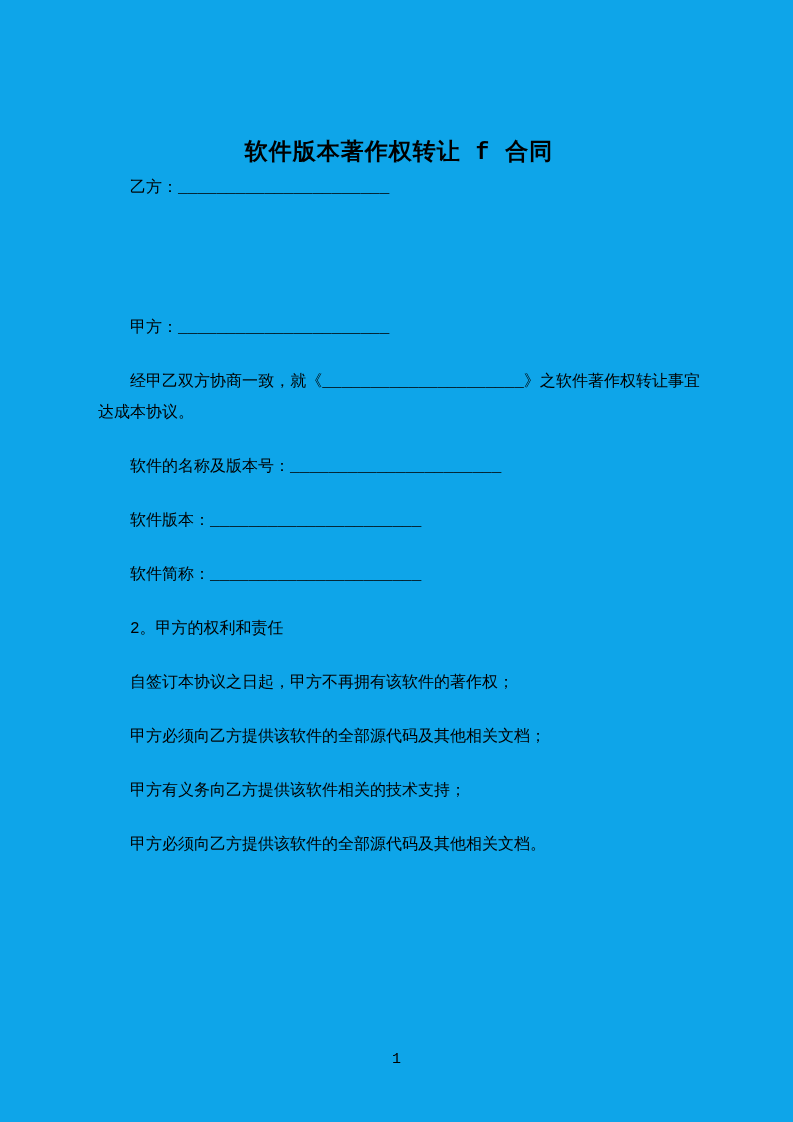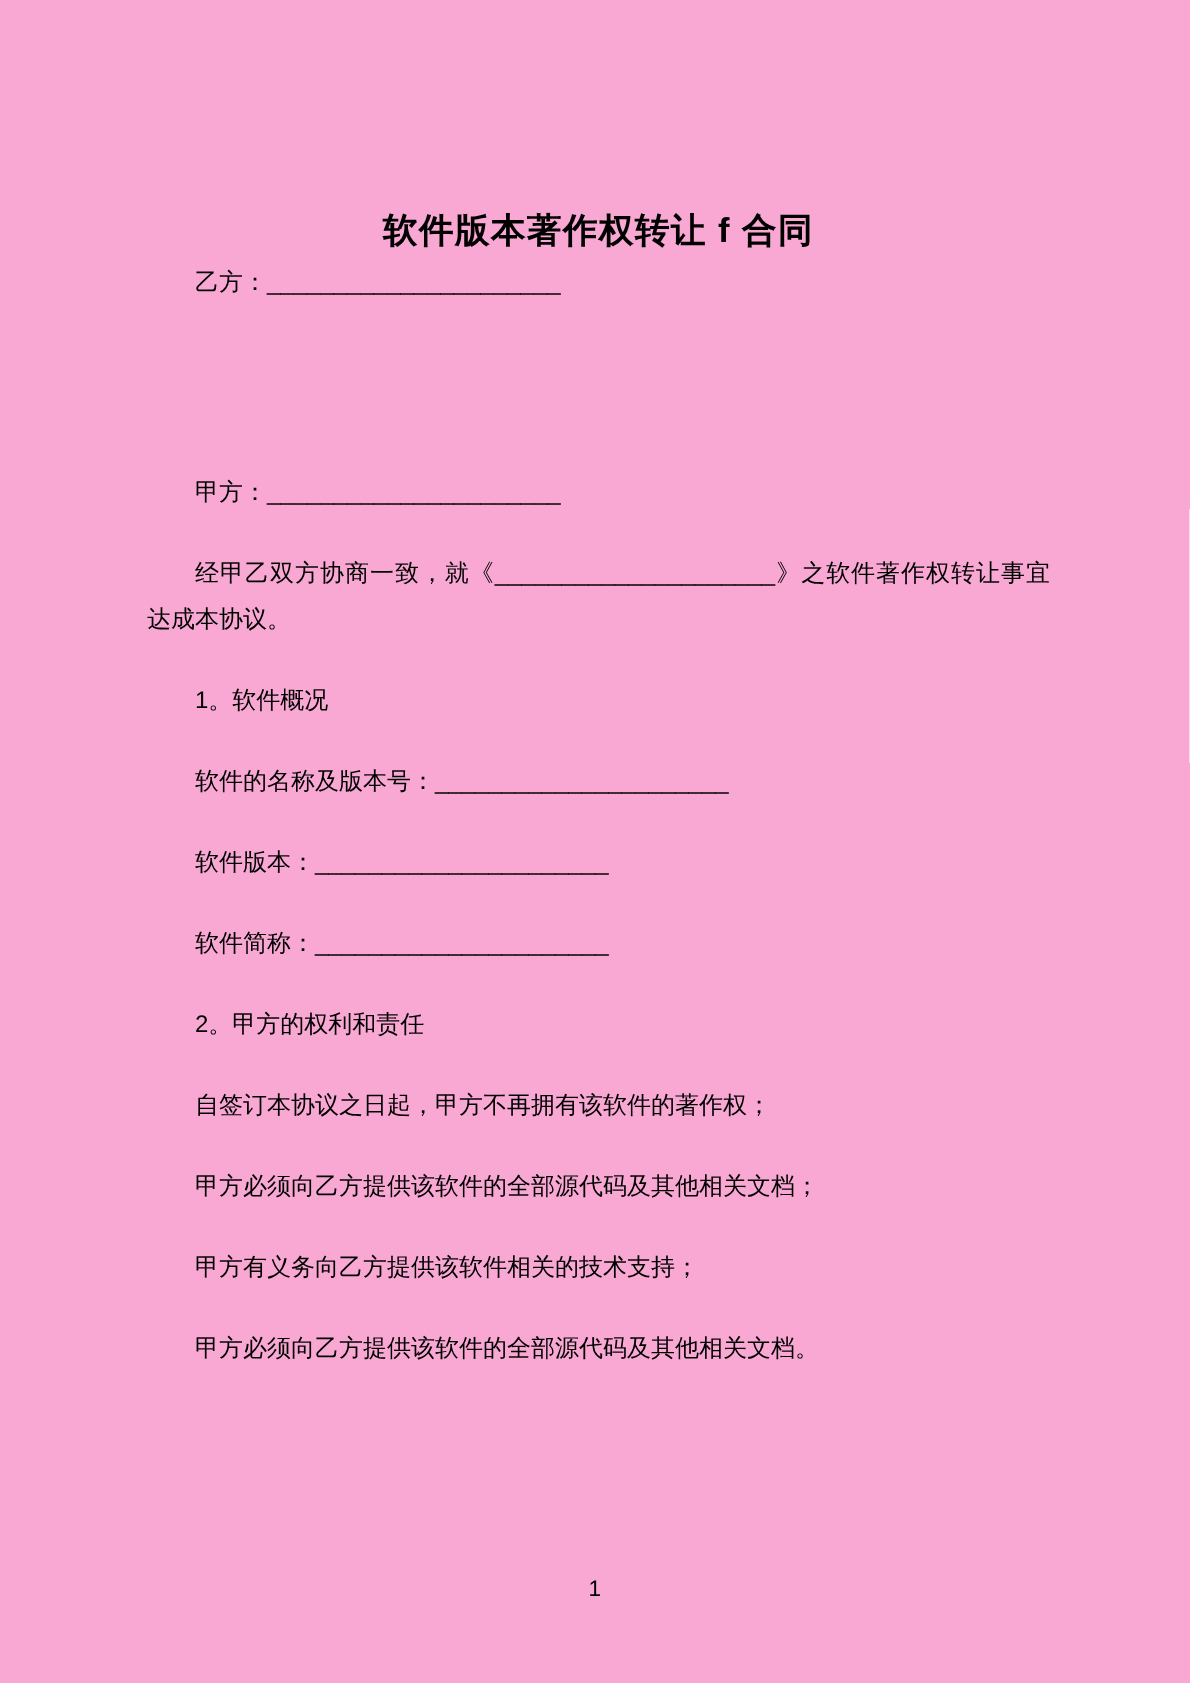--- a/index.html
+++ b/index.html
@@ -5,23 +5,23 @@
   html, body {
     margin: 0;
     padding: 0;
     background: #ffffff;
   }
   .page {
     position: relative;
     width: 793px;
     height: 1122px;
     margin: 0 auto;
-    background: #f9a8d4;
+    background: #0ea5e9;
     color: #000000;
-    font-family: Liberation Sans, sans-serif;
+    font-family: Liberation Mono, monospace;
     box-sizing: border-box;
     padding: 133px 93px 0 98px;
     overflow: hidden;
   }
   .doc-title {
     margin: 0;
     font-size: 23px;
     line-height: 40px;
     font-weight: 700;
     text-align: center;
@@ -63,21 +63,20 @@
   <h1 class="doc-title">软件版本著作权转让 f 合同</h1>
 
   <div class="doc-body">
 
     <p class="fill-line"><span>乙方：</span><span class="blank">______________________</span></p>
 
     <p class="fill-line first-after-title"><span>甲方：</span><span class="blank">______________________</span></p>
 
     <p><span>经甲乙双方协商一致，就《</span><span class="blank">_____________________</span><span>》之软件著作权转让事宜达成本协议。</span></p>
 
-    <p>1。软件概况</p>
 
     <p class="fill-line"><span>软件的名称及版本号：</span><span class="blank">______________________</span></p>
 
     <p class="fill-line"><span>软件版本：</span><span class="blank">______________________</span></p>
 
     <p class="fill-line"><span>软件简称：</span><span class="blank">______________________</span></p>
 
 
     <p>2。甲方的权利和责任</p>
 

